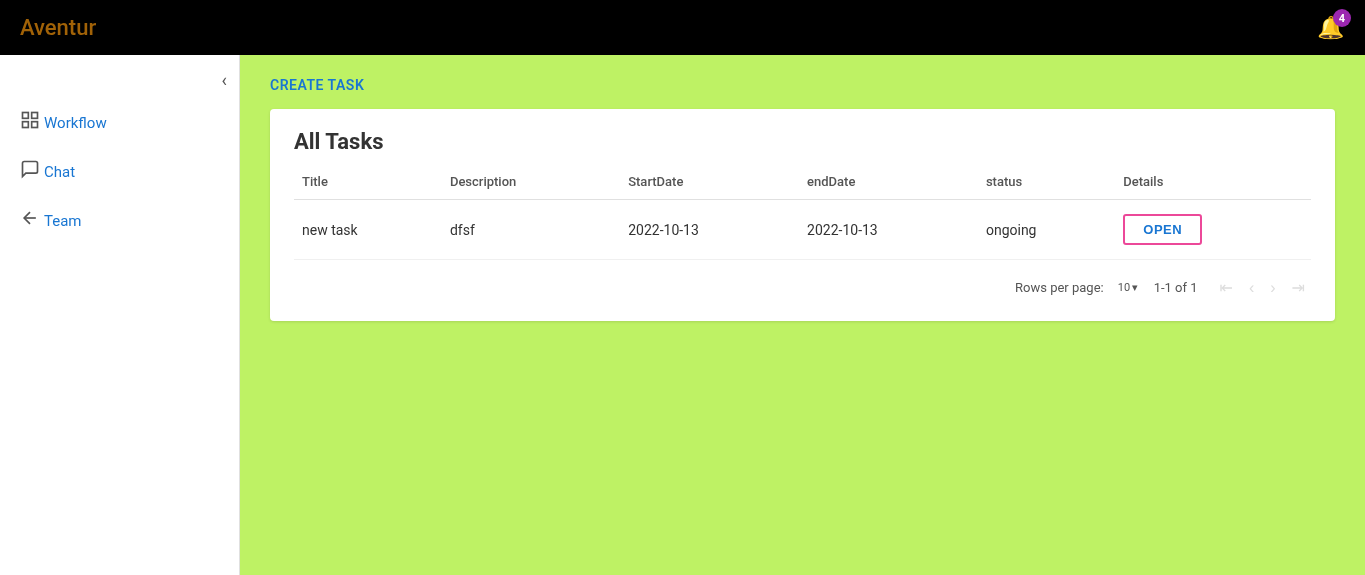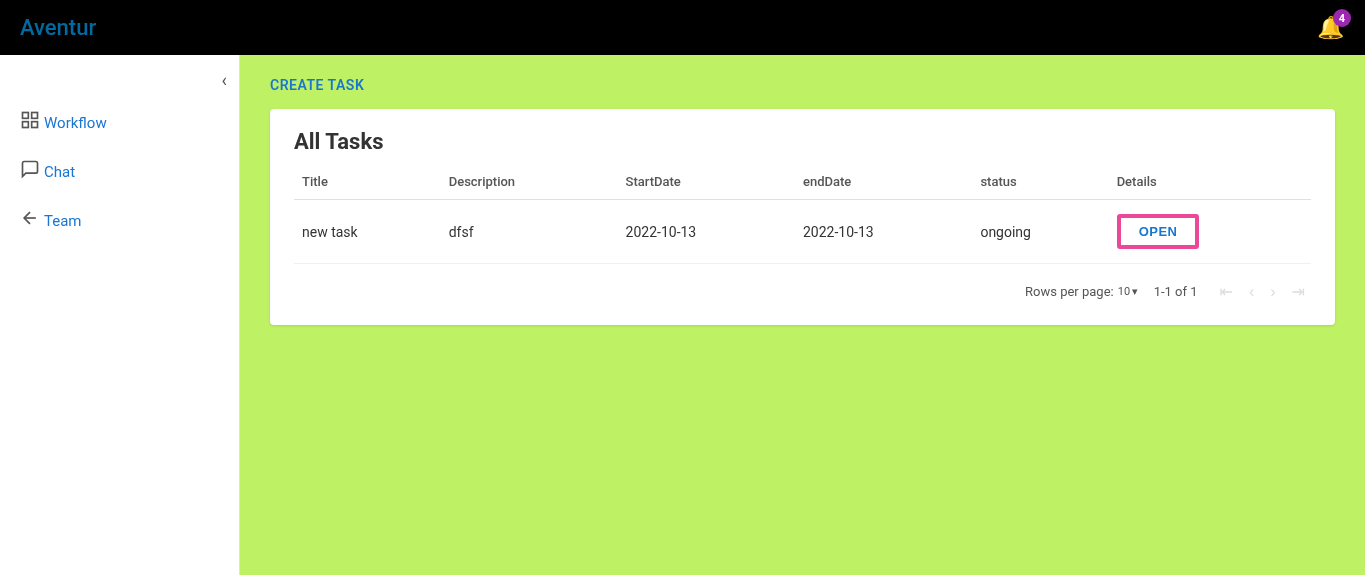--- a/index.html
+++ b/index.html
@@ -12,21 +12,21 @@
       height: 55px;
       display: flex;
       align-items: center;
       justify-content: space-between;
       padding: 0 20px;
       flex-shrink: 0;
     }
     .header-title {
       font-size: 22px;
       font-weight: 500;
-      color: #0369a1;
+      color: #a16207;
     }
     .header-right {
       position: relative;
       display: flex;
       align-items: center;
     }
     .bell-icon {
       color: #fff;
       font-size: 22px;
       cursor: pointer;
@@ -137,21 +137,21 @@
       color: #555;
       padding: 8px 12px 10px 8px;
     }
     .tasks-table td {
       padding: 14px 8px;
       font-size: 14px;
       color: #333;
       border-bottom: 1px solid #f0f0f0;
     }
     .open-btn {
-      border: 4px solid #ec4899;
+      border: 2px solid #ec4899;
       color: #1976d2;
       background: #fff;
       padding: 6px 18px;
       font-size: 13px;
       font-weight: 700;
       cursor: pointer;
       border-radius: 3px;
       letter-spacing: 0.5px;
     }
 
@@ -161,21 +161,21 @@
       align-items: center;
       justify-content: flex-end;
       padding-top: 14px;
       gap: 16px;
       font-size: 13px;
       color: #555;
     }
     .rows-per-page {
       display: flex;
       align-items: center;
-      gap: 4px;
+      gap: 14px;
     }
     .rows-select {
       display: flex;
       align-items: center;
       gap: 2px;
       cursor: pointer;
       font-size: 14px;
       color: #333;
     }
     .rows-select span {

